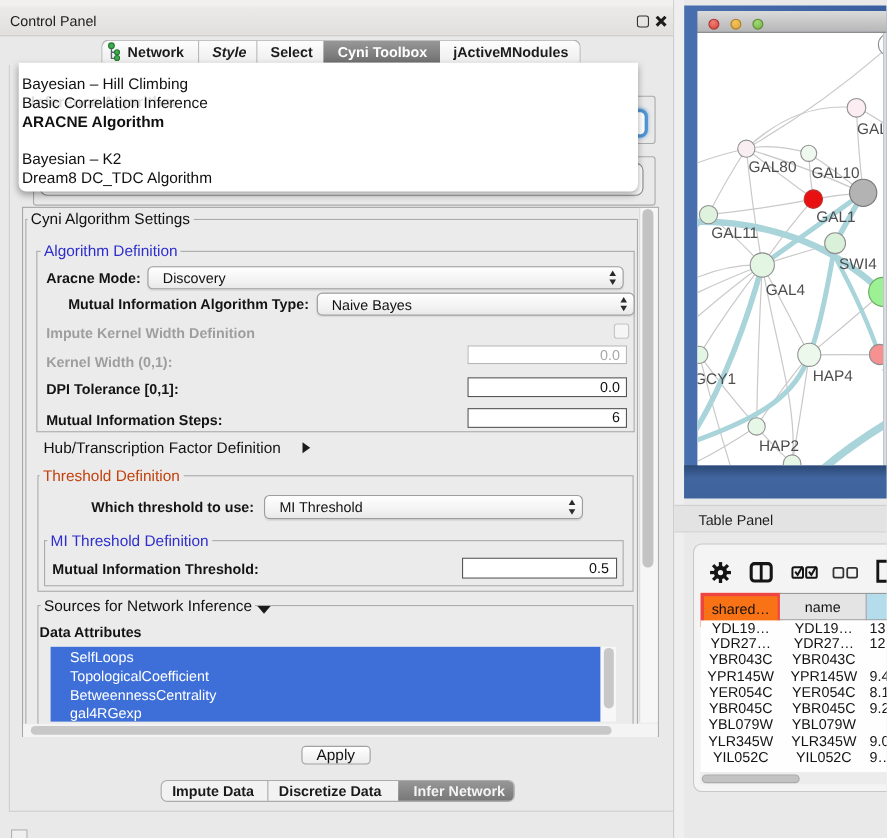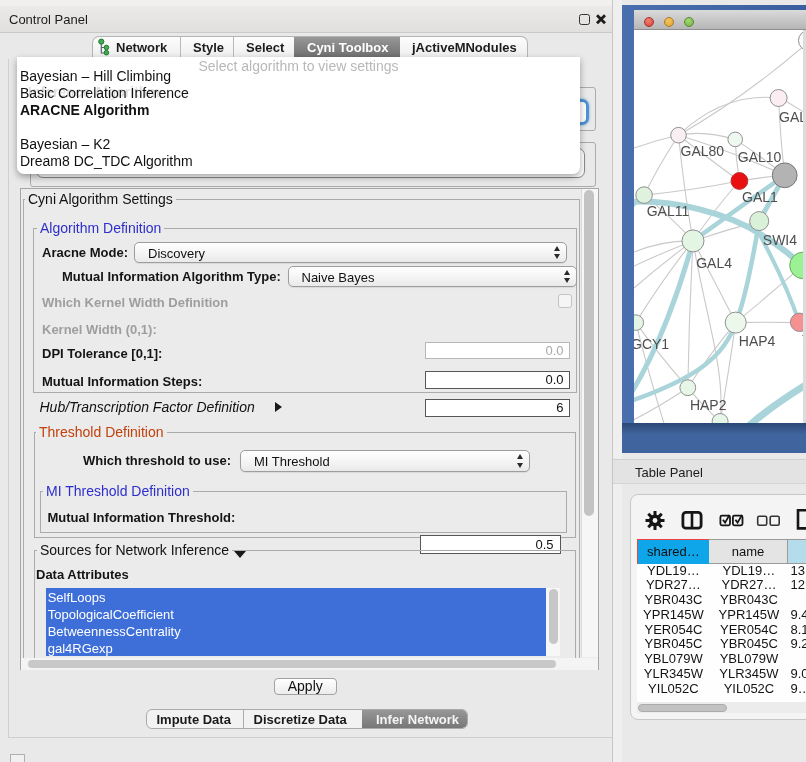--- a/index.html
+++ b/index.html
@@ -8,21 +8,21 @@
   .abs{position:absolute;}
   .lbl{position:absolute;font-size:13px;font-weight:bold;color:#141414;white-space:nowrap;}
   .glbl{position:absolute;font-size:13px;font-weight:bold;color:#9e9e9e;white-space:nowrap;}
   .gtitle{position:absolute;font-size:14px;background:#ebebeb;padding:0 3px;white-space:nowrap;line-height:13px;}
   .combo{position:absolute;border:1px solid #9d9d9d;border-radius:5px;
          background:linear-gradient(#ffffff,#f3f3f3 60%,#e9e9e9);
          box-shadow:0 1px 1px rgba(0,0,0,0.08);}
   .combo .ct{position:absolute;left:13px;top:50%;transform:translateY(-50%);font-size:13px;color:#111;white-space:nowrap;}
   .arru{position:absolute;width:0;height:0;border-left:3.5px solid transparent;border-right:3.5px solid transparent;border-bottom:5px solid #2a2a2a;}
   .arrd{position:absolute;width:0;height:0;border-left:3.5px solid transparent;border-right:3.5px solid transparent;border-top:5px solid #2a2a2a;}
-  .tfield{position:absolute;background:#fff;font-size:13px;text-align:right;margin-top:28px;}
+  .tfield{position:absolute;background:#fff;font-size:13px;text-align:right;}
   .gbox{position:absolute;border:1px solid #ababab;}
   .seg-txt{position:absolute;top:50%;transform:translateY(-50%);font-size:13px;font-weight:bold;white-space:nowrap;}
 </style>
 </head>
 <body>
 
 <div class="abs" style="left:0;top:0;width:613px;height:762px;background:#e9e9e9;border-right:1px solid #c6c6c6;box-sizing:border-box;"></div>
 
 <div class="abs" style="left:0;top:0;width:612px;height:6px;background:#f1f0ef;"></div>
 <div class="abs" style="left:0;top:6px;width:612px;height:26px;background:linear-gradient(#eceae8,#e2e0de);border-bottom:1px solid #c9c9c9;"></div>
@@ -33,21 +33,21 @@
   </svg>
 
 <div class="abs" style="left:8px;top:59px;width:1px;height:678px;background:#cfcfcf;"></div>
 <div class="abs" style="left:8px;top:737px;width:604px;height:1px;background:#cfcfcf;"></div>
 
 <div class="abs" style="left:92px;top:36px;width:436px;height:21px;border:1px solid #b3b3b3;border-bottom:none;border-radius:7px 7px 0 0;background:linear-gradient(#fdfdfd,#eeeeee);box-sizing:border-box;overflow:hidden;">
   <div class="abs" style="left:87.3px;top:0;width:1px;height:21px;background:#b9b9b9;"></div>
   <div class="abs" style="left:140px;top:0;width:1px;height:21px;background:#b9b9b9;"></div>
   <div class="abs" style="left:200.9px;top:0;width:106.6px;height:21px;background:linear-gradient(#989898,#6e6e6e);"></div>
   <div class="seg-txt" style="left:23px;color:#1c1c1c;">Network</div>
-  <div class="seg-txt" style="left:100px;color:#1c1c1c;">Style</div>
+  <div class="seg-txt" style="left:100px;color:#1c1c1c;font-style:italic;">Style</div>
   <div class="seg-txt" style="left:153px;color:#1c1c1c;">Select</div>
   <div class="seg-txt" style="left:214px;color:#fff;">Cyni Toolbox</div>
   <div class="seg-txt" style="left:319px;color:#1c1c1c;">jActiveMNodules</div>
 </div>
 
 <svg class="abs" style="left:96px;top:37px;" width="16" height="19" viewBox="0 0 16 19">
   <path d="M5.3 6 L5.3 16 L9 16 M5.3 10.5 L9 10.5" stroke="#5a6374" stroke-width="1.2" fill="none"></path>
   <circle cx="5.3" cy="4.6" r="2.6" fill="#46a852" stroke="#1f7a2d" stroke-width="1"></circle>
   <circle cx="10.4" cy="10.5" r="2.3" fill="#46a852" stroke="#1f7a2d" stroke-width="1"></circle>
   <circle cx="10.4" cy="15.7" r="2.3" fill="#46a852" stroke="#1f7a2d" stroke-width="1"></circle>
@@ -73,33 +73,33 @@
   <div class="arrd" style="right:6px;bottom:3px;"></div>
 </div>
 
 <div class="lbl" style="left:42px;top:269px;padding-left:20px;">Mutual Information Algorithm Type:</div>
 <div class="combo" style="left:277.5px;top:266px;width:287px;height:19px;margin-left:10px;">
   <div class="ct">Naive Bayes</div>
   <div class="arru" style="right:6px;top:3px;"></div>
   <div class="arrd" style="right:6px;bottom:3px;"></div>
 </div>
 
-<div class="glbl" style="left:42px;top:295px;">Which Kernel Width Definition</div>
+<div class="glbl" style="left:42px;top:295px;">Impute Kernel Width Definition</div>
 <div class="abs" style="left:558px;top:294px;width:14px;height:14px;border:1px solid #c3c3c3;border-radius:3px;background:#f5f5f5;box-sizing:border-box;"></div>
 
 <div class="glbl" style="left:42px;top:322px;">Kernel Width (0,1):</div>
 <div class="tfield" style="left:425px;top:314px;width:144.5px;height:17px;border:1px solid #b7b7b7;box-sizing:border-box;color:#a8a8a8;line-height:15px;padding-right:5px;">0.0</div>
 
 <div class="lbl" style="left:42px;top:346px;">DPI Tolerance [0,1]:</div>
 <div class="tfield" style="left:425px;top:343px;width:144.5px;height:18px;border:1px solid #565656;box-sizing:border-box;color:#111;line-height:16px;padding-right:5px;">0.0</div>
 
 <div class="lbl" style="left:42px;top:374px;">Mutual Information Steps:</div>
 <div class="tfield" style="left:425px;top:371px;width:144.5px;height:18px;border:1px solid #565656;box-sizing:border-box;color:#111;line-height:16px;padding-right:5px;">6</div>
 
-<div class="abs" style="left:39.5px;top:399px;font-size:14px;color:#111;font-style:italic;">Hub/Transcription Factor Definition</div>
+<div class="abs" style="left:39.5px;top:399px;font-size:14px;color:#111;">Hub/Transcription Factor Definition</div>
 <div class="abs" style="left:275px;top:401.5px;width:0;height:0;border-top:5.3px solid transparent;border-bottom:5.3px solid transparent;border-left:7.8px solid #1a1a1a;"></div>
 
 <div class="gbox" style="left:33.5px;top:432px;width:540.5px;height:104px;"></div>
 <div class="gtitle" style="left:36px;top:426px;color:#c2410c;">Threshold Definition</div>
 
 <div class="lbl" style="left:80px;top:453px;width:151px;text-align:right;">Which threshold to use:</div>
 <div class="combo" style="left:240px;top:450px;width:287.5px;height:20px;">
   <div class="ct">MI Threshold</div>
   <div class="arru" style="right:6px;top:3px;"></div>
   <div class="arrd" style="right:6px;bottom:3px;"></div>
@@ -109,21 +109,21 @@
 <div class="gtitle" style="left:43px;top:485px;color:#2e2ecc;">MI Threshold Definition</div>
 <div class="lbl" style="left:47.5px;top:510px;">Mutual Information Threshold:</div>
 <div class="tfield" style="left:420px;top:507px;width:140.5px;height:19px;border:1px solid #565656;box-sizing:border-box;color:#111;line-height:17px;padding-right:6px;">0.5</div>
 
 <div class="gbox" style="left:33.5px;top:550px;width:540.5px;height:108px;"></div>
 <div class="gtitle" style="left:37px;top:544px;color:#111;">Sources for Network Inference</div>
 <div class="abs" style="left:234px;top:551px;width:0;height:0;border-left:6.7px solid transparent;border-right:6.7px solid transparent;border-top:7.2px solid #1a1a1a;"></div>
 
 <div class="lbl" style="left:36px;top:567px;">Data Attributes</div>
 <div class="abs" style="left:45.7px;top:588px;width:500px;height:67.5px;background:#3e6fd9;overflow:hidden;">
-  <div style="color:#fff;font-size:13px;padding-left:2px;line-height:17.3px;padding-top:0.5px;">SelfLoops<br>TopologicalCoefficient<br>BetweennessCentrality<br>gal4RGexp</div>
+  <div style="color:#fff;font-size:13px;padding-left:18px;line-height:17.3px;padding-top:0.5px;">SelfLoops<br>TopologicalCoefficient<br>BetweennessCentrality<br>gal4RGexp</div>
 </div>
 <div class="abs" style="left:545.7px;top:588px;width:14.8px;height:67.5px;background:#f7f7f7;"></div>
 <div class="abs" style="left:549.3px;top:588.5px;width:8.7px;height:55.5px;background:#c7c7c7;border-radius:4.5px;"></div>
 
 <div class="abs" style="left:581px;top:189px;width:17px;height:468px;background:#f6f6f6;border-left:1px solid #dadada;box-sizing:border-box;"></div>
 <div class="abs" style="left:583.5px;top:190px;width:10px;height:326px;background:#c3c3c3;border-radius:5px;"></div>
 <div class="abs" style="left:21px;top:658px;width:577px;height:11.5px;background:#f4f4f4;"></div>
 <div class="abs" style="left:28px;top:659.5px;width:528px;height:8.5px;background:#c8c8c8;border-radius:4.5px;"></div>
 
 <div class="abs" style="left:274px;top:677.5px;width:62.5px;height:17px;border:1px solid #a2a2a2;border-radius:4px;background:linear-gradient(#ffffff,#ececec);box-sizing:border-box;text-align:center;font-size:14px;line-height:15.5px;color:#111;">Apply</div>
@@ -132,21 +132,20 @@
   <div class="abs" style="left:96px;top:0;width:1px;height:20px;background:#ababab;"></div>
   <div class="abs" style="left:215px;top:0;width:106.5px;height:20px;background:linear-gradient(#979797,#747474);"></div>
   <div class="seg-txt" style="left:9.5px;color:#1a1a1a;">Impute Data</div>
   <div class="seg-txt" style="left:106.5px;color:#1a1a1a;">Discretize Data</div>
   <div class="seg-txt" style="left:229px;color:#f4f4f4;">Infer Network</div>
 </div>
 
 <div class="abs" style="left:10px;top:754px;width:15px;height:12px;border:1px solid #b0b0b0;background:#f0f0f0;box-sizing:border-box;"></div>
 
 <div class="abs" style="left:17px;top:57px;width:563px;height:116.5px;background:#ffffff;border-radius:0 0 7px 7px;box-shadow:0 3px 7px rgba(0,0,0,0.35);">
-  <div class="abs" style="left:0;top:0.5px;width:563px;text-align:center;font-size:14px;color:#b8b8b8;">Select algorithm to view settings</div>
   <div class="abs" style="left:11px;top:27px;font-size:14px;font-weight:bold;color:rgba(0,0,0,0.13);">Inference Algorithm</div>
   <div class="abs" style="left:3px;top:11px;font-size:14px;color:#111;">Bayesian – Hill Climbing</div>
   <div class="abs" style="left:3px;top:28px;font-size:14px;color:#111;">Basic Correlation Inference</div>
   <div class="abs" style="left:3px;top:45px;font-size:14px;font-weight:bold;color:#111;">ARACNE Algorithm</div>
   <div class="abs" style="left:3px;top:79px;font-size:14px;color:#111;">Bayesian – K2</div>
   <div class="abs" style="left:3px;top:96px;font-size:14px;color:#111;">Dream8 DC_TDC Algorithm</div>
 </div>
 
 <div class="abs" style="left:613px;top:0;width:9px;height:762px;background:#efefef;"></div>
 <div class="abs" style="left:622px;top:4.5px;width:184px;height:448.5px;background:linear-gradient(90deg,#4a6fae,#3a5f9e);"></div>
@@ -263,21 +262,21 @@
       <path d="M91.9 24.7 l2.2 2.9 l4.4-7.7"></path>
       <path d="M104.4 24.7 l2.2 2.9 l4.4-7.7"></path>
     </g>
     <g fill="none" stroke="#333" stroke-width="1.6">
       <rect x="126.7" y="21.2" width="9" height="9" rx="1.5"></rect>
       <rect x="139.2" y="21.2" width="9" height="9" rx="1.5"></rect>
     </g>
     <path d="M167 15.2 l8.5 0 l4.5 4.8 l0 13.4 l-13 0 z" fill="none" stroke="#151515" stroke-width="2.6"></path>
   </svg>
 
-  <div class="abs" style="left:5.5px;top:44.5px;width:73.8px;height:31px;background:#0ea5e9;border:1px solid #ef4444;box-sizing:border-box;text-align:center;font-size:13px;line-height:23px;color:#111;">shared…</div>
+  <div class="abs" style="left:5.5px;top:44.5px;width:73.8px;height:31px;background:#f97316;border:3px solid #ef4444;box-sizing:border-box;text-align:center;font-size:13px;line-height:23px;color:#111;">shared…</div>
   <div class="abs" style="left:78.3px;top:44.5px;width:78.3px;height:24.5px;background:#e4e4e4;border:1px solid #9a9a9a;border-left:none;box-sizing:border-box;text-align:center;font-size:13px;line-height:23px;color:#111;">name</div>
   <div class="abs" style="left:156.6px;top:44.5px;width:26px;height:24.5px;background:#b5dcea;border:1px solid #9a9a9a;border-left:none;box-sizing:border-box;"></div>
 
   <div class="abs" style="left:5.5px;top:69px;width:175px;height:138.5px;background:#fefefe;overflow:hidden;padding-top:3px;box-sizing:border-box;">
     <div class="abs" style="left:0;top:0;width:73.8px;text-align:center;font-size:13px;line-height:14.8px;color:#141414;">YDL19…<br>YDR27…<br>YBR043C<br>YPR145W<br>YER054C<br>YBR045C<br>YBL079W<br>YLR345W<br>YIL052C</div>
     <div class="abs" style="left:73.8px;top:0;width:77.3px;text-align:center;font-size:13px;line-height:14.8px;color:#141414;">YDL19…<br>YDR27…<br>YBR043C<br>YPR145W<br>YER054C<br>YBR045C<br>YBL079W<br>YLR345W<br>YIL052C</div>
     <div class="abs" style="left:154px;top:0;width:30px;font-size:13px;line-height:14.8px;color:#141414;white-space:pre;">13…
 12…
 &nbsp;
 9.4

